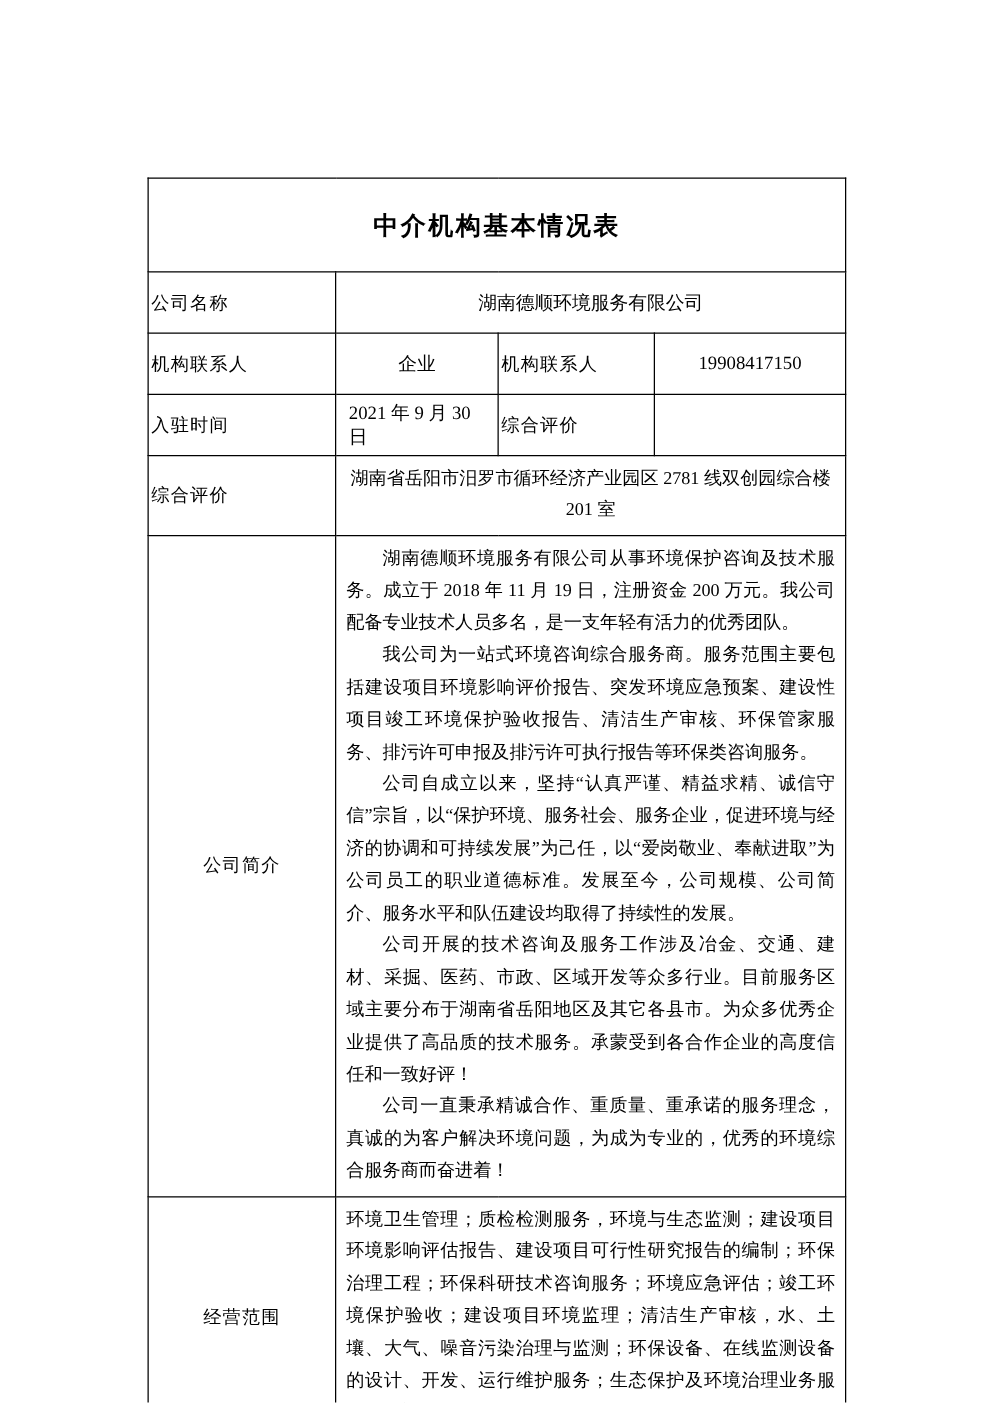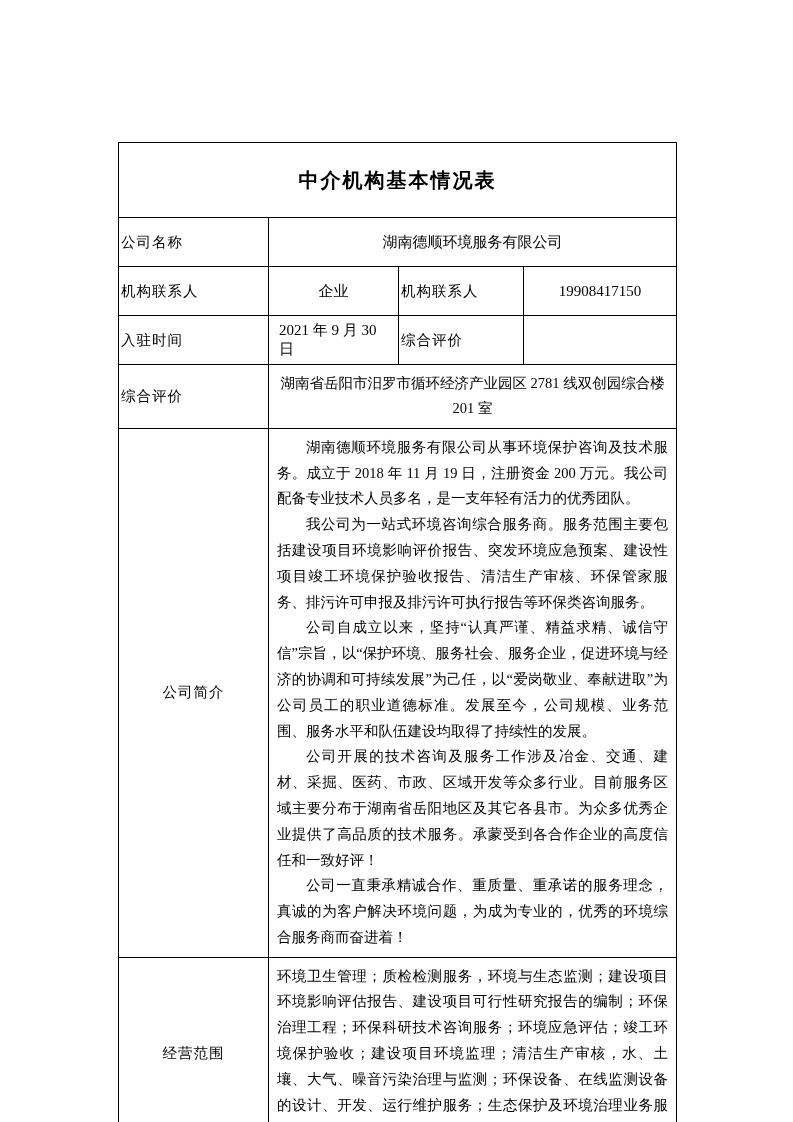--- a/index.html
+++ b/index.html
@@ -120,21 +120,21 @@
       </tr>
       <tr>
         <td class="label-cell">综合评价</td>
         <td class="addr-cell" colspan="3">湖南省岳阳市汨罗市循环经济产业园区 2781 线双创园综合楼 201 室</td>
       </tr>
       <tr>
         <td class="vlabel">公司简介</td>
         <td class="para-cell" colspan="3">
           <p class="para-indent">湖南德顺环境服务有限公司从事环境保护咨询及技术服务。成立于 2018 年 11 月 19 日，注册资金 200 万元。我公司配备专业技术人员多名，是一支年轻有活力的优秀团队。</p>
           <p class="para-indent">我公司为一站式环境咨询综合服务商。服务范围主要包括建设项目环境影响评价报告、突发环境应急预案、建设性项目竣工环境保护验收报告、清洁生产审核、环保管家服务、排污许可申报及排污许可执行报告等环保类咨询服务。</p>
-          <p class="para-indent">公司自成立以来，坚持“认真严谨、精益求精、诚信守信”宗旨，以“保护环境、服务社会、服务企业，促进环境与经济的协调和可持续发展”为己任，以“爱岗敬业、奉献进取”为公司员工的职业道德标准。发展至今，公司规模、业务范围、服务水平和队伍建设均取得了持续性的发展。</p>
+          <p class="para-indent">公司自成立以来，坚持“认真严谨、精益求精、诚信守信”宗旨，以“保护环境、服务社会、服务企业，促进环境与经济的协调和可持续发展”为己任，以“爱岗敬业、奉献进取”为公司员工的职业道德标准。发展至今，公司规模、公司简介、服务水平和队伍建设均取得了持续性的发展。</p>
           <p class="para-indent">公司开展的技术咨询及服务工作涉及冶金、交通、建材、采掘、医药、市政、区域开发等众多行业。目前服务区域主要分布于湖南省岳阳地区及其它各县市。为众多优秀企业提供了高品质的技术服务。承蒙受到各合作企业的高度信任和一致好评！</p>
           <p class="para-indent">公司一直秉承精诚合作、重质量、重承诺的服务理念，真诚的为客户解决环境问题，为成为专业的，优秀的环境综合服务商而奋进着！</p>
         </td>
       </tr>
       <tr>
         <td class="vlabel">经营范围</td>
         <td class="para-cell" colspan="3">
           <p>环境卫生管理；质检检测服务，环境与生态监测；建设项目环境影响评估报告、建设项目可行性研究报告的编制；环保治理工程；环保科研技术咨询服务；环境应急评估；竣工环境保护验收；建设项目环境监理；清洁生产审核，水、土壤、大气、噪音污染治理与监测；环保设备、在线监测设备的设计、开发、运行维护服务；生态保护及环境治理业务服务；污染治理项目的咨询；节</p>
         </td>
       </tr>

